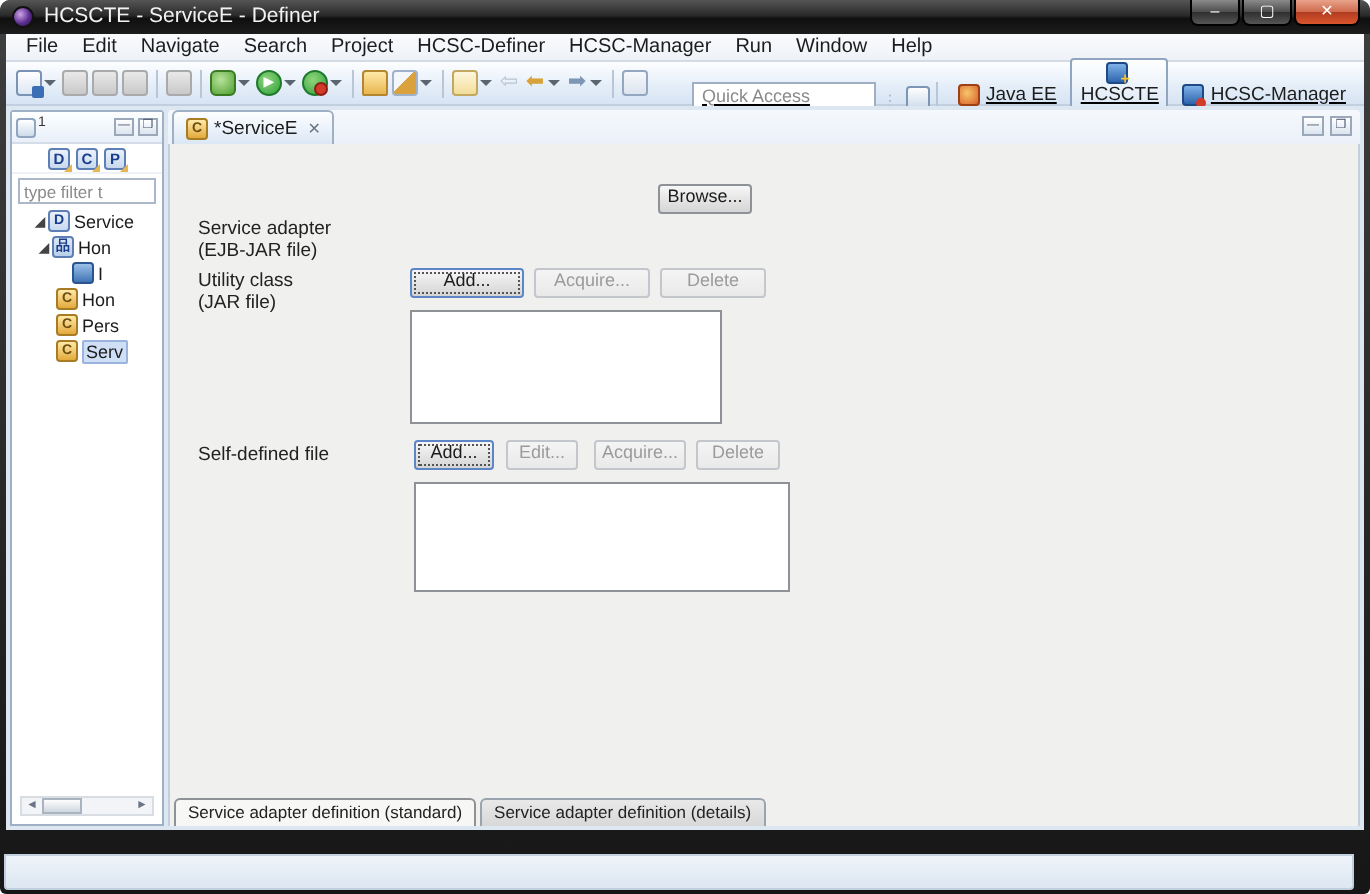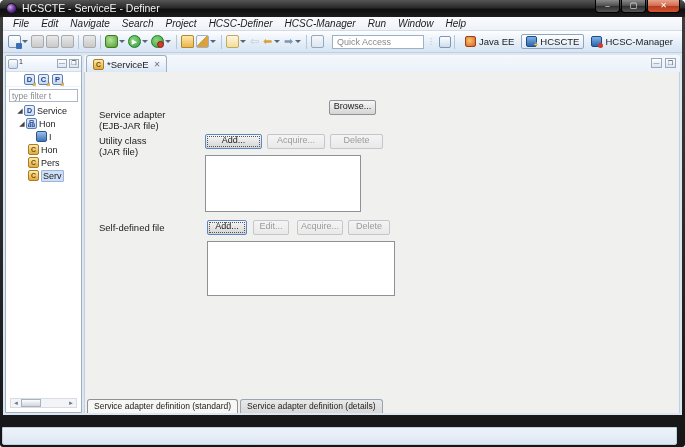--- a/index.html
+++ b/index.html
@@ -19,21 +19,21 @@
   .winbtns { position:absolute; right:5px; top:0; display:flex; }
   .wb { width:25px; height:13px; margin-left:1px; border:1px solid #000; border-top:none;
     border-radius:0 0 4px 4px; background:linear-gradient(#8a8a8a,#4c4c4c 50%,#2e2e2e 50%,#555);
     color:#fff; font-size:8px; line-height:11px; text-align:center; }
   .wb.close { width:33px; background:linear-gradient(#e9a28b,#cf6a4d 50%,#b03c21 50%,#d9552d); }
 
   
   .menubar { position:absolute; left:3px; top:17px; width:679px; height:14px;
     background:linear-gradient(#fafbfd,#eef2f8); border-bottom:1px solid #d4dbe6;
     display:flex; align-items:center; padding-left:4px; }
-  .menu-item { font-size:10px; color:#1c1c1c; padding:12px 6px; line-height:13px; white-space:nowrap; cursor:default;font-style:italic; }
+  .menu-item { font-size:10px; color:#1c1c1c; padding:12px 6px; line-height:13px; white-space:nowrap; cursor:default; }
 
   
   .toolbar { position:absolute; left:3px; top:31px; width:679px; height:22px;
     background:linear-gradient(#fdfeff,#e3edf8 60%,#d7e4f3);
     border-bottom:1px solid #c2cfdf; display:flex; align-items:center; padding:0 4px; }
   .tgroup { display:flex; align-items:center; }
   .tsep { width:1px; height:14px; background:#b9c6d6; margin:0 3px; }
   .ticon { position:relative; width:13px; height:13px; margin:0 1px; display:inline-block; }
   .caret { width:0; height:0; border-left:3px solid transparent; border-right:3px solid transparent;
     border-top:3px solid #5a6572; margin:0 2px 0 0; align-self:center; }
@@ -48,28 +48,28 @@
   .i-cov { background:radial-gradient(circle at 40% 35%, #8fd67a, #2f9e3c); border-radius:50%; border:1px solid #1d7a2a; }
   .i-cov::after { content:""; position:absolute; right:-1px; bottom:-1px; width:5px; height:5px;
     background:#d23a2a; border-radius:50%; border:1px solid #8e1f14; }
   .i-folder { background:linear-gradient(#ffe9a8,#e8b64f); border:1px solid #b3862f; border-radius:2px 2px 1px 1px; }
   .i-brush { background:linear-gradient(135deg,#f3f6fa 45%,#d9a23c 45%); border:1px solid #9fb2c9; border-radius:2px; }
   .i-annot { background:linear-gradient(#fef7dd,#f2dd9a); border:1px solid #c2a95f; border-radius:2px; }
   .arrow-glyph { font-size:11px; line-height:13px; text-align:center; width:13px; display:inline-block; }
   .a-pale { color:#b9c6d6; } .a-yellow { color:#d8a23a; } .a-blue { color:#7d96b5; }
   .i-link { background:linear-gradient(#f6f8fb,#dde5ef); border:1px solid #93a7c0; border-radius:2px; }
 
-  .toolbar-right { margin-left:auto; display:flex; align-items:center; }
+  .toolbar-right { margin-left:auto; display:flex; align-items:flex-end;text-decoration:underline; }
   .quick-access { width:92px; height:14px; border:1px solid #9fb0c4; background:#fff;
     font-size:9px; padding:0 4px; color:#333; }
   .quick-access::placeholder { color:#8a8a8a; }
   .grip { color:#aab8c9; font-size:8px; margin:0 3px; letter-spacing:1px; }
   .persp { display:flex; align-items:center; font-size:9.5px; color:#1c1c1c;
     padding:1px 4px; margin-left:2px; white-space:nowrap; border:1px solid transparent; border-radius:2px; }
-  .persp.active { border:1px solid #8fa5c0; background:linear-gradient(#ffffff,#dce8f6); }
+  .persp.active { border:1px solid #8fa5c0; background:linear-gradient(#ffffff,#dce8f6);flex-direction:column; }
   .picon { width:11px; height:11px; margin-right:3px; border-radius:2px; display:inline-block; position:relative; }
   .p-new { background:linear-gradient(#fdfefe,#cfdcec); border:1px solid #7d96b5; width:12px; height:12px; margin:0; }
   .p-javaee { background:radial-gradient(circle at 40% 40%, #f7c66a, #d85f2b); border:1px solid #9e3f16; }
   .p-hcscte { background:linear-gradient(#7fb2e8,#2d64ad); border:1px solid #1d4a85; }
   .p-hcscte::after { content:"+"; position:absolute; right:-2px; bottom:-3px; color:#f4c root; color:#f4c430; font-size:8px; font-weight:bold; }
   .p-mgr { background:linear-gradient(#7fb2e8,#2d64ad); border:1px solid #1d4a85; }
   .p-mgr::after { content:""; position:absolute; right:-2px; bottom:-2px; width:5px; height:5px; background:#d23a2a; border-radius:50%; }
 
   
   .main { position:absolute; left:3px; top:53px; width:679px; height:362px; background:#dde7f2; }
@@ -296,21 +296,21 @@
           <span class="ed-btn">❒</span>
         </div>
       </div>
 
       <div class="ed-body">
 
         <div class="f-label" style="left:14px; top:37px;">
           <div>Service adapter</div>
           <div>(EJB-JAR file)</div>
         </div>
-        <div class="btn" style="left:244px; top:28px; width:47px;">Browse...</div>
+        <div class="btn" style="left:244px; top:20px; width:47px;">Browse...</div>
 
         <div class="f-label" style="left:14px; top:63px;">
           <div>Utility class</div>
           <div>(JAR file)</div>
         </div>
         <div class="btn focused" style="left:120px; top:62px; width:57px;">Add...</div>
         <div class="btn disabled" style="left:182px; top:62px; width:58px;">Acquire...</div>
         <div class="btn disabled" style="left:245px; top:62px; width:53px;">Delete</div>
         <div class="listbox" style="left:120px; top:83px; width:156px; height:57px;"></div>
 

